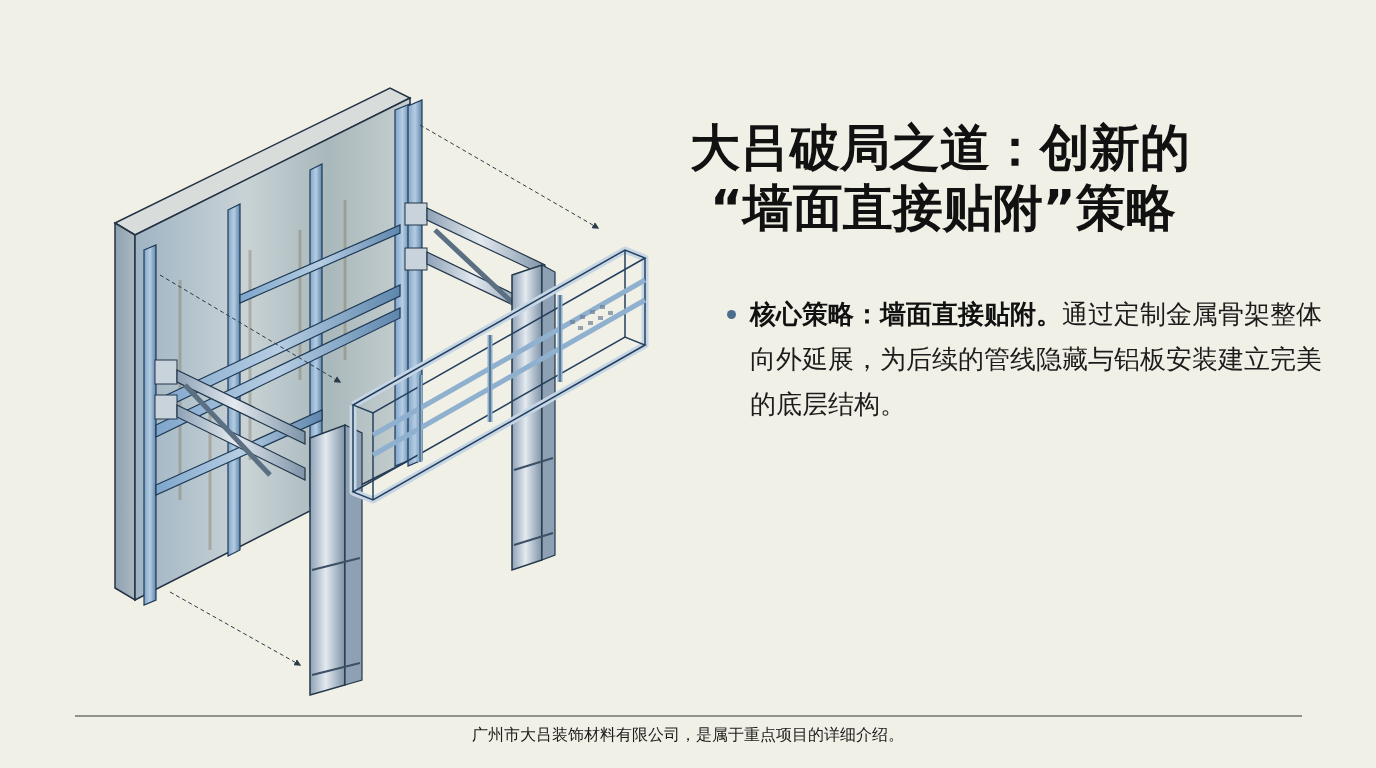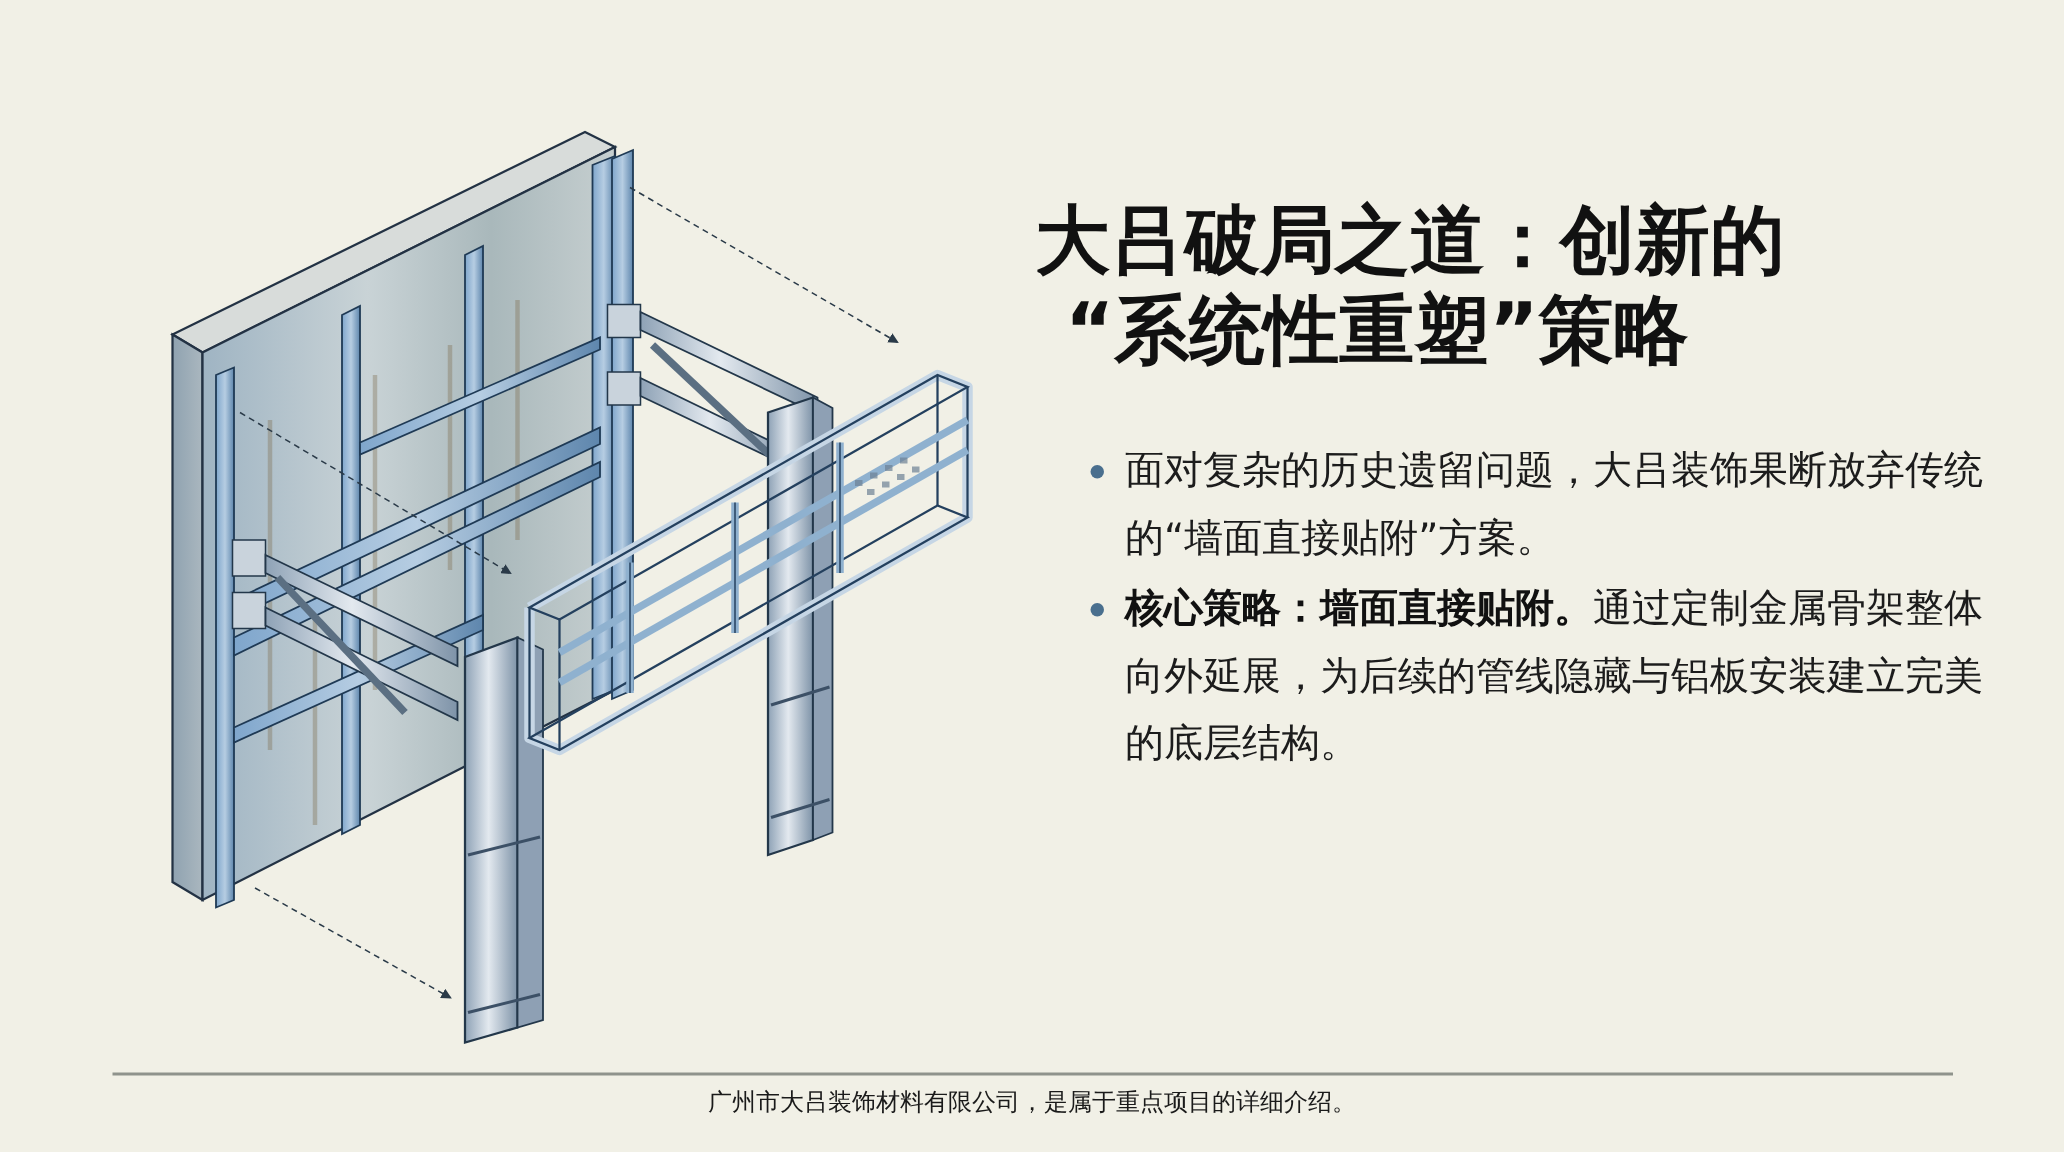--- a/index.html
+++ b/index.html
@@ -9,21 +9,21 @@
     font-family: "DejaVu Sans", "Liberation Sans", sans-serif;
     position: relative;
   }
   .slide { position: absolute; inset: 0; background: #f1f0e6; }
 
   .illustration {
     position: absolute; left: 100px; top: 80px; width: 570px; height: 620px;
   }
 
   .title {
-    position: absolute; left: 690px; top: 96px; width: 560px;
+    position: absolute; left: 690px; top: 84px; width: 560px;
     font-weight: bold; font-size: 50px; line-height: 60px; color: #111;
     letter-spacing: 0px;
   }
   .title .line { display: block; white-space: nowrap; }
   .title .line2 { padding-left: 20px; }
 
   .bullets {
     position: absolute; left: 726px; top: 292px; width: 600px;
     list-style: none; margin: 0; padding: 0;
   }
@@ -172,28 +172,24 @@
 
     <g stroke="#2a3a48" stroke-width="1" stroke-dasharray="4 3" fill="none">
       <line x1="320" y1="45" x2="498" y2="148" marker-end="url(#arrow)"></line>
       <line x1="60" y1="195" x2="240" y2="302" marker-end="url(#arrow)"></line>
       <line x1="70" y1="512" x2="200" y2="585" marker-end="url(#arrow)"></line>
     </g>
   </svg>
 
   <h1 class="title">
     <span class="line">大吕破局之道：创新的</span>
-    <span class="line line2">“系统性重塑”策略</span>
+    <span class="line line2">“墙面直接贴附”策略</span>
   </h1>
 
   <ul class="bullets">
-    <li>
-      <span class="dot"></span>
-      <b></b><span>面对复杂的历史遗留问题，大吕装饰果断放弃传统的“墙面直接贴附”方案。</span>
-    </li>
     <li>
       <span class="dot"></span>
       <b>核心策略：墙面直接贴附。</b><span>通过定制金属骨架整体向外延展，为后续的管线隐藏与铝板安装建立完美的底层结构。</span>
     </li>
   </ul>
 
   <div class="footer-rule"></div>
   <div class="footer-text">广州市大吕装饰材料有限公司，是属于重点项目的详细介绍。</div>
 </div>
 

